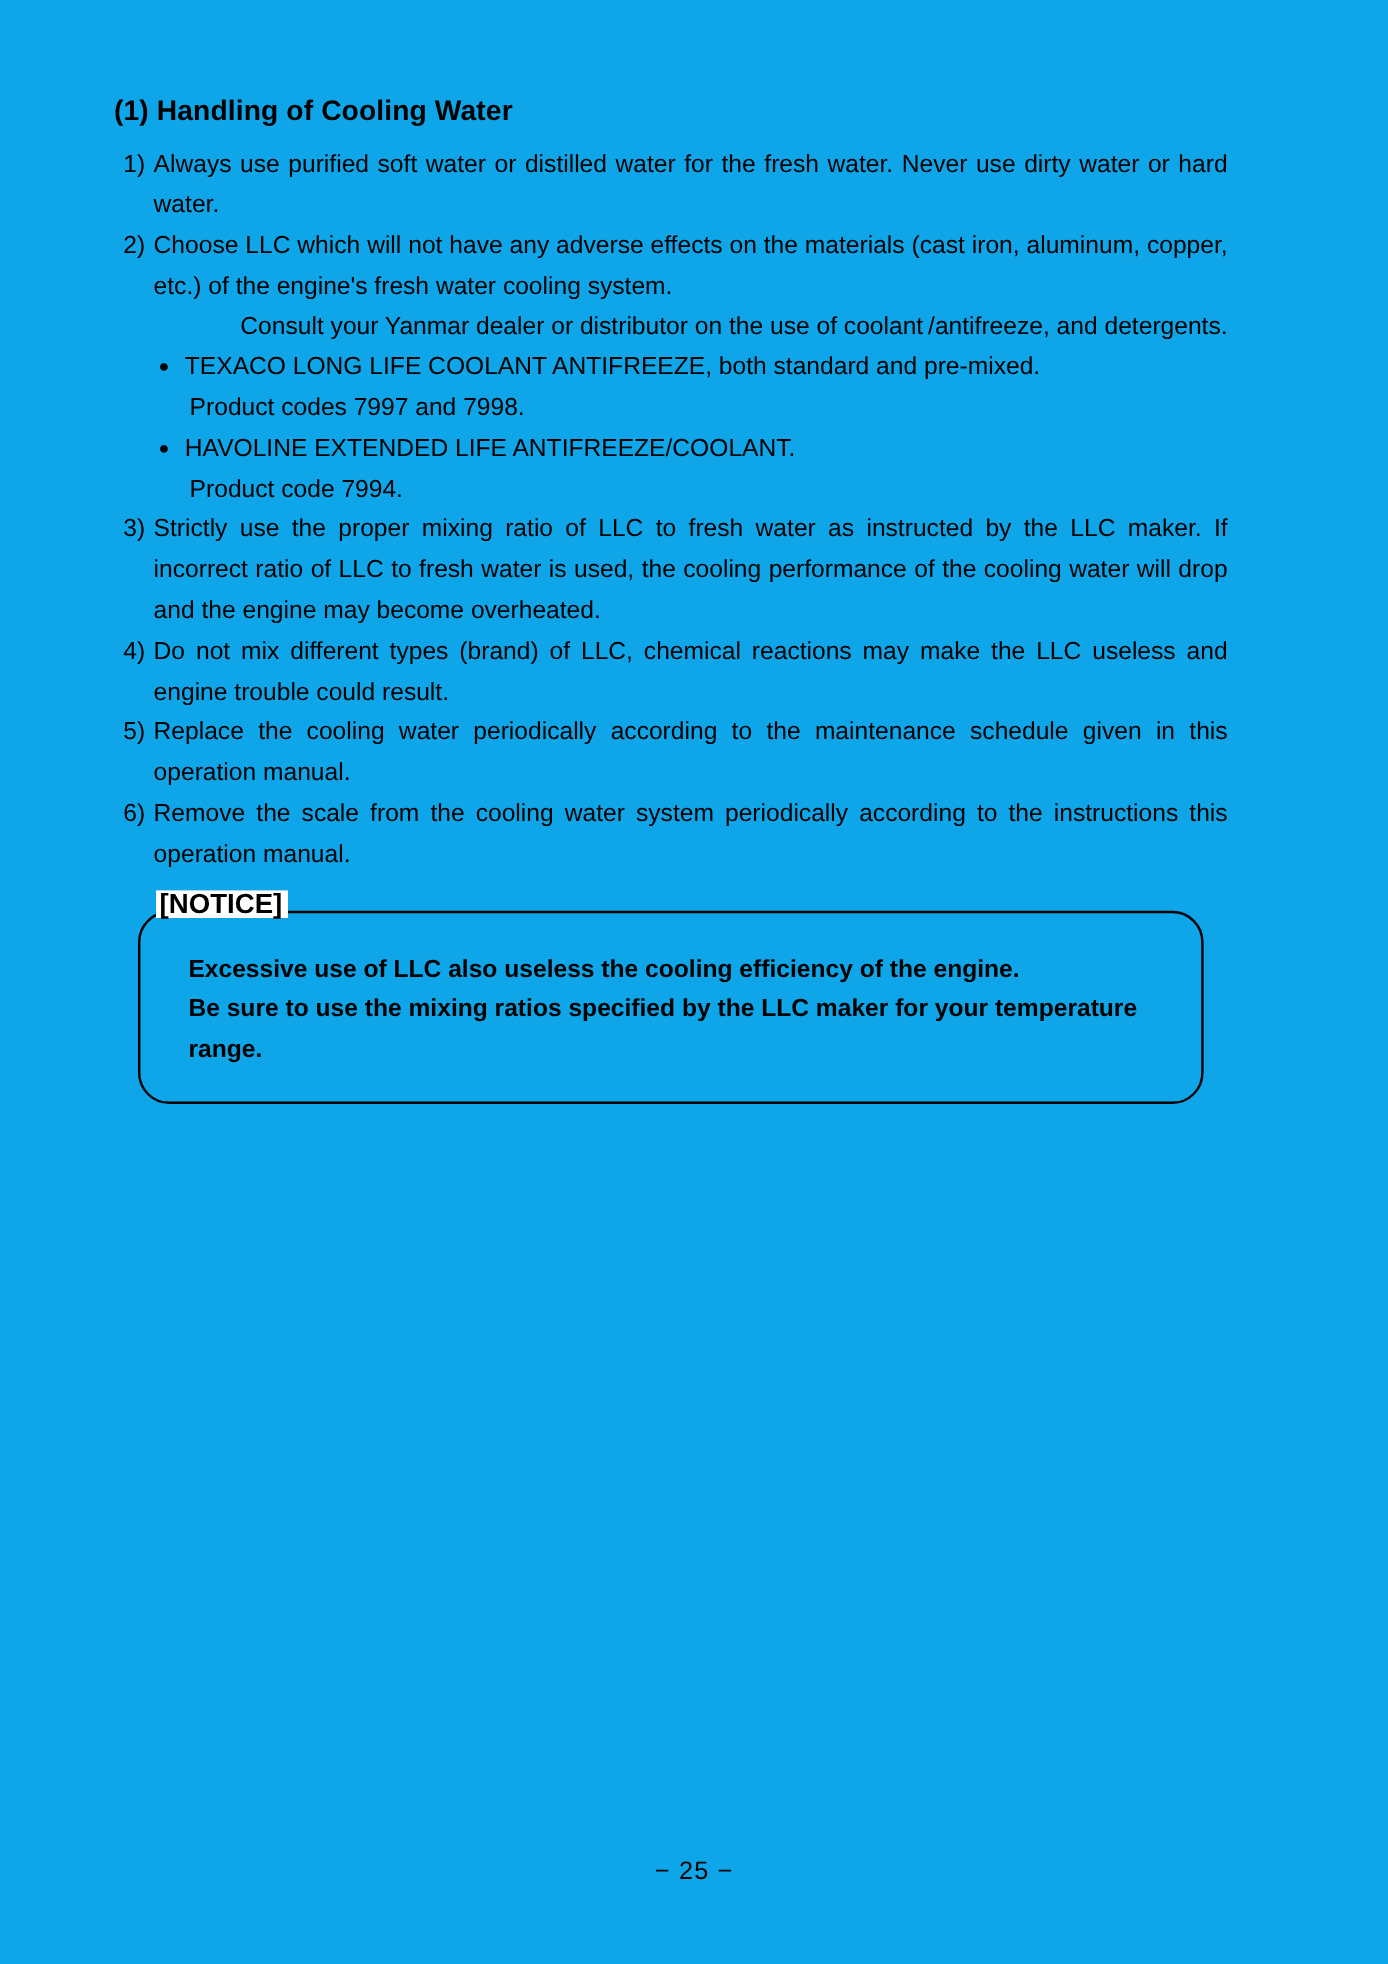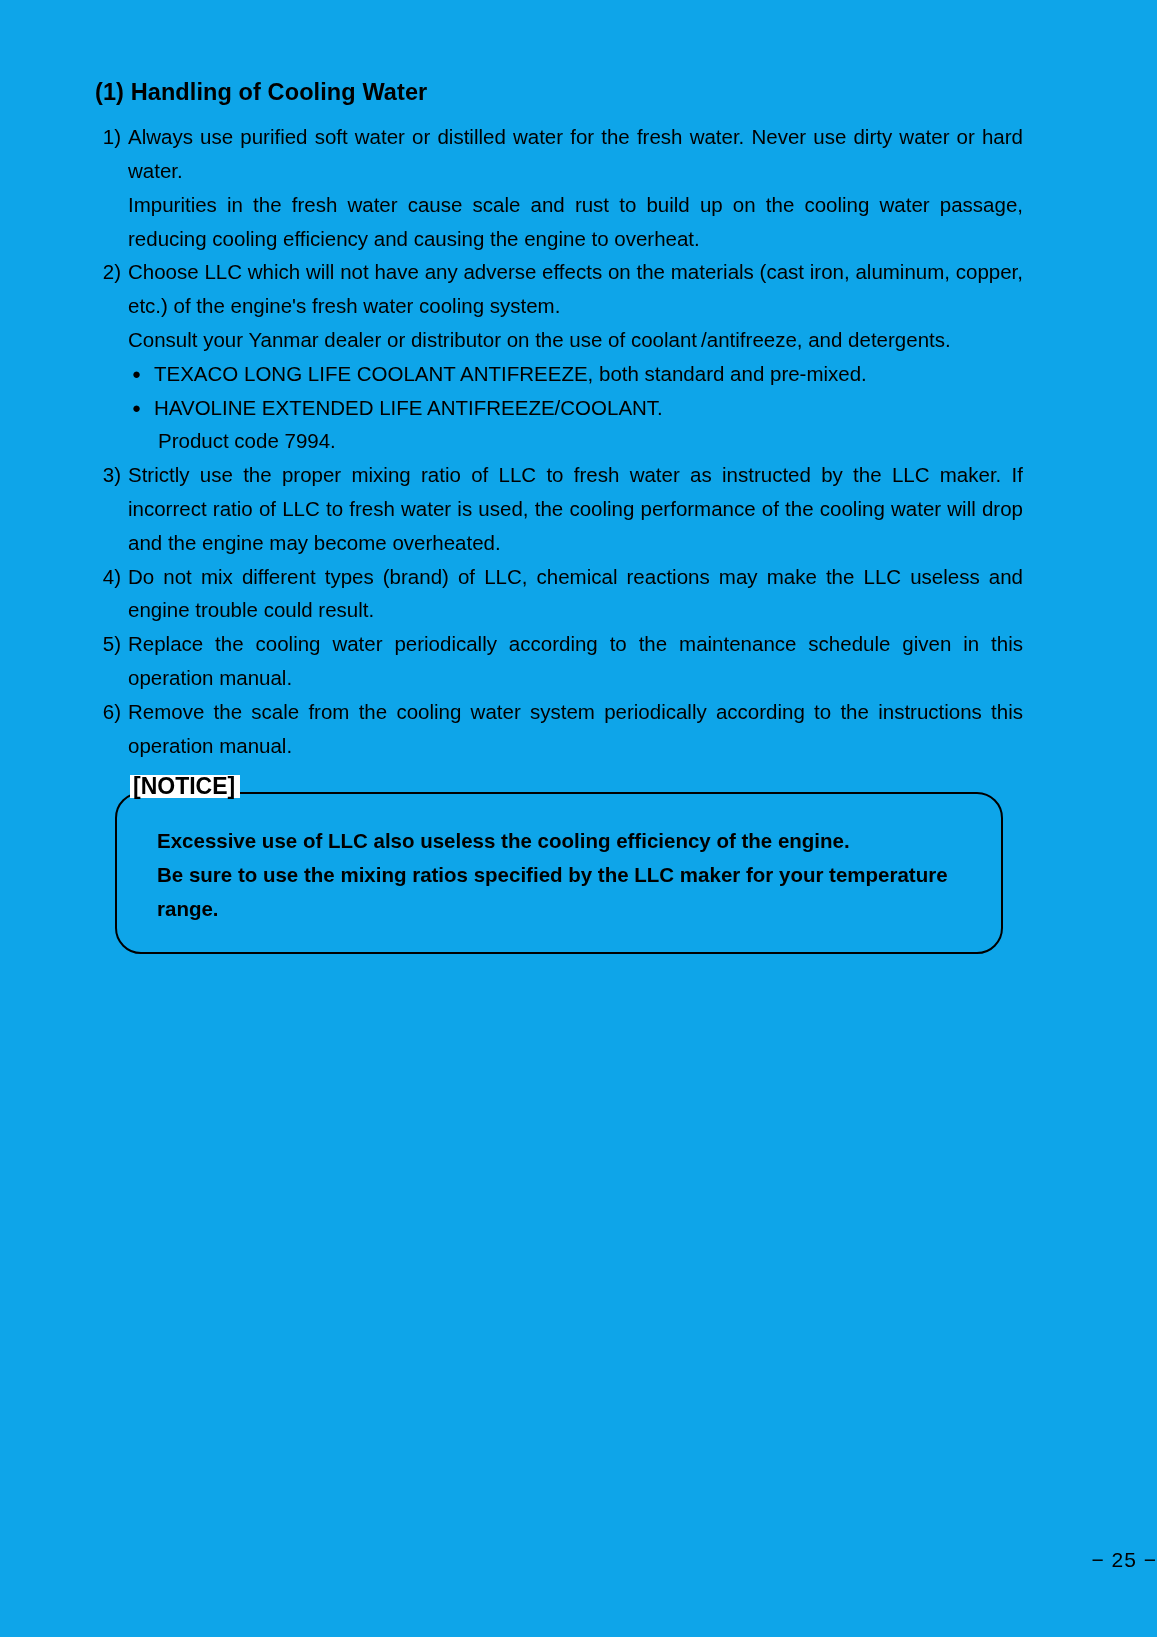--- a/index.html
+++ b/index.html
@@ -60,21 +60,21 @@
     min-width: 0;
   }
   .para {
     font-size: 20.5px;
     line-height: 33.8px;
     margin: 0;
     text-align: justify;
     text-justify: inter-word;
   }
   .para.nojust {
-    text-align: left;
+    text-align: right;
   }
 
   
   .bullets {
     margin: 0;
     padding: 0;
     list-style: none;
   }
   .bullet-row {
     display: flex;
@@ -133,55 +133,55 @@
     margin: 0;
     padding-left: 14px;
   }
 
   
   .page-number {
     position: absolute;
     left: 0;
     right: 0;
     top: 1548px;
-    text-align: right;
+    text-align: center;
     font-size: 21px;
     letter-spacing: 1px;
   }
 </style>
 </head>
 <body>
 
 <div class="page">
   <div class="content">
 
     <h1 class="section-title">(1) Handling of Cooling Water</h1>
 
     <ol class="num-list">
 
       <li class="num-item">
         <span class="num-marker">1)</span>
         <div class="num-body">
           <p class="para">Always use purified soft water or distilled water for the fresh water.  Never use dirty water or hard water.</p>
-          <p class="para">Impurities in the fresh water cause scale and rust to build up on the cooling water passage, reducing cooling efficiency and causing the engine to overheat.</p>
         </div>
       </li>
 
       <li class="num-item">
         <span class="num-marker">2)</span>
         <div class="num-body">
           <p class="para">Choose LLC which will not have any adverse effects on the materials (cast iron, aluminum, copper, etc.) of the engine's fresh water cooling system.</p>
           <p class="para nojust">Consult your Yanmar dealer or distributor on the use of coolant /antifreeze, and detergents.</p>
 
           <ul class="bullets">
             <li>
               <div class="bullet-row">
                 <span class="bullet-dot">●</span>
                 <span class="bullet-text">TEXACO LONG LIFE COOLANT ANTIFREEZE, both standard and pre-mixed.</span>
               </div>
+              <div class="bullet-sub">Product codes 7997 and 7998.</div>
             </li>
             <li>
               <div class="bullet-row">
                 <span class="bullet-dot">●</span>
                 <span class="bullet-text">HAVOLINE EXTENDED LIFE ANTIFREEZE/COOLANT.</span>
               </div>
               <div class="bullet-sub">Product code 7994.</div>
             </li>
           </ul>
         </div>

